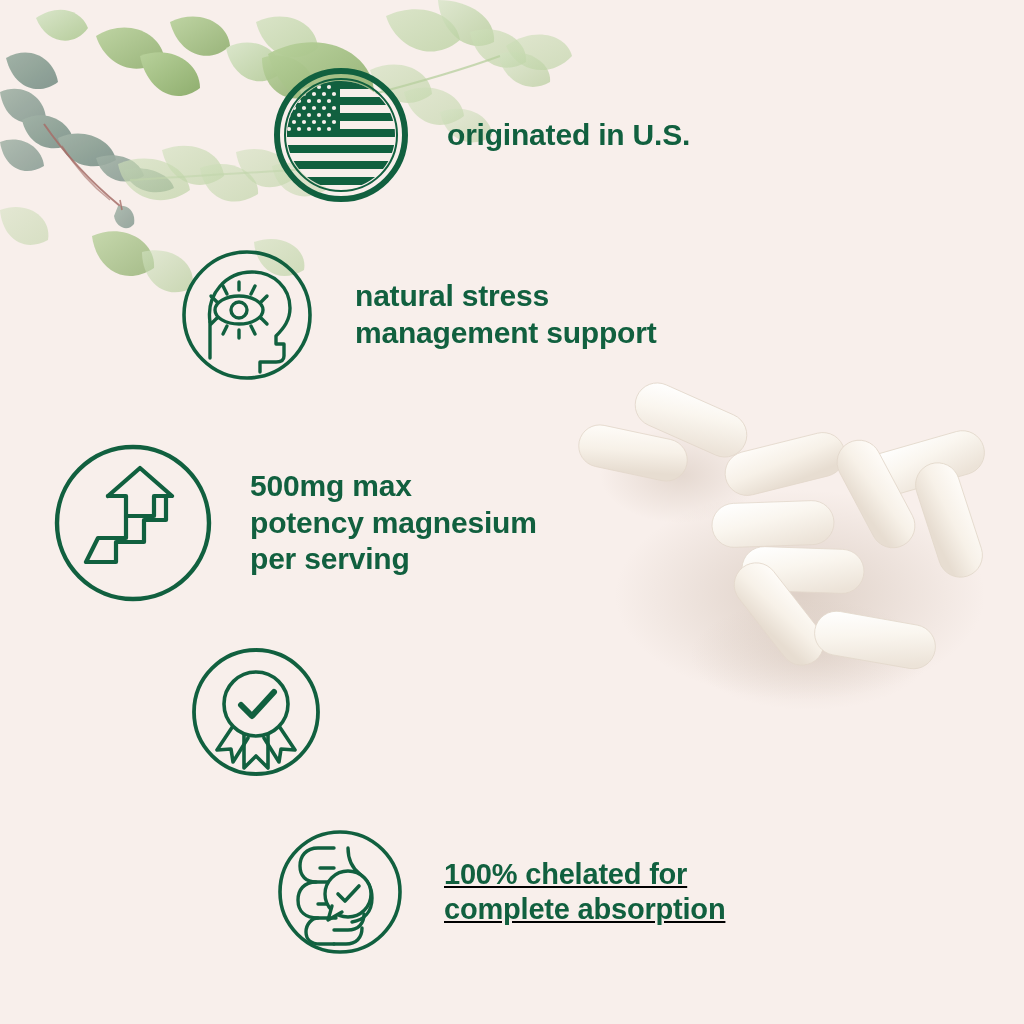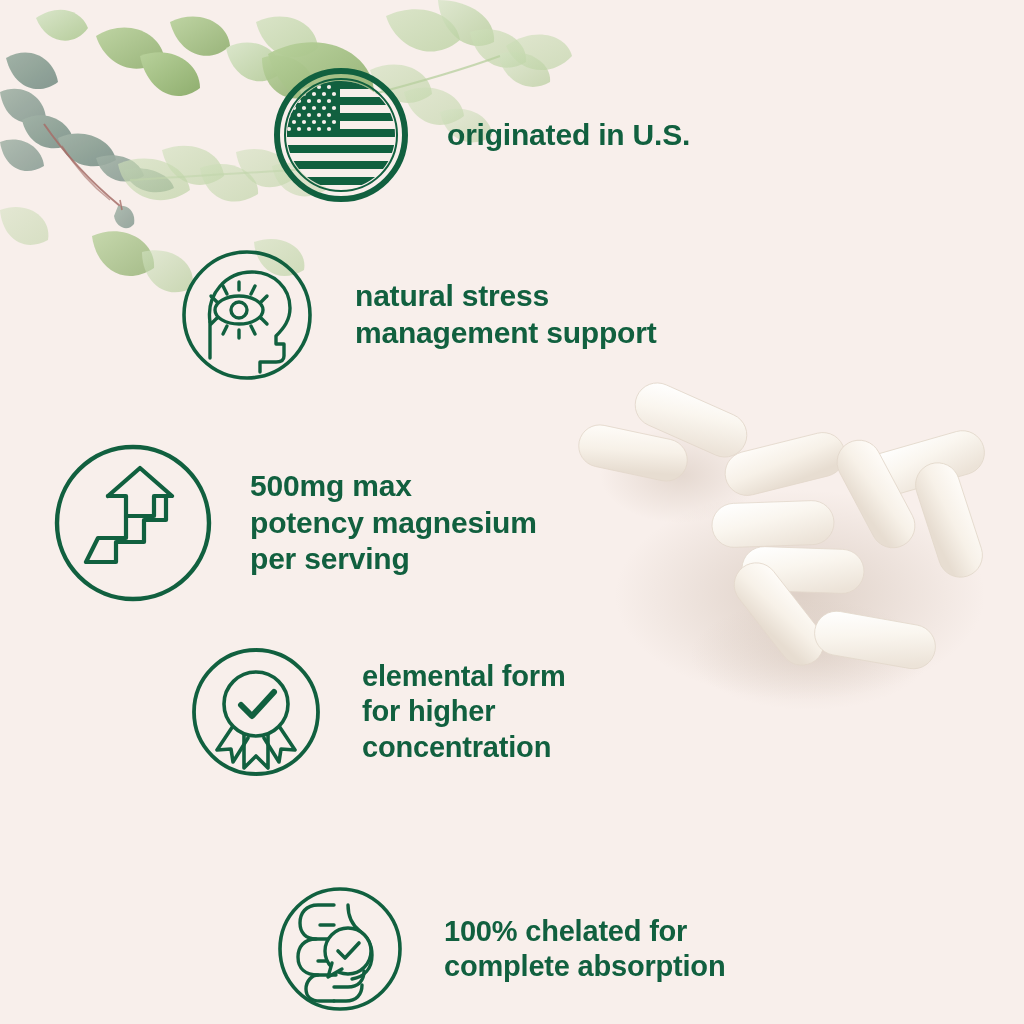--- a/index.html
+++ b/index.html
@@ -65,21 +65,21 @@
 
   #feature-stress       { left: 176px; top: 244px; }
   #feature-stress .feature-text { font-size: 30px; margin-left: 37px; }
 
   #feature-potency      { left: 48px;  top: 438px; }
   #feature-potency .feature-text { font-size: 30px; margin-left: 32px; }
 
   #feature-elemental    { left: 186px; top: 642px; }
   #feature-elemental .feature-text { font-size: 29px; margin-left: 36px; }
 
-  #feature-absorption   { left: 272px; top: 881px; }
+  #feature-absorption   { left: 272px; top: 824px; text-decoration: underline; }
   #feature-absorption .feature-text { font-size: 29px; margin-left: 36px; }
 
   .svg-icon { display: block; }
 </style>
 </head>
 <body>
 
 <div id="stage">
 
   <svg class="botanical" viewBox="0 0 600 300">
@@ -319,23 +319,20 @@
 
         <path d="M47 84 L 31 108 L 45 107 L 47 120 L 62 96"></path>
         <path d="M93 84 L 109 108 L 95 107 L 93 120 L 78 96"></path>
         <path d="M58 92 L 58 126 L 70 114 L 82 126 L 82 92"></path>
 
         <circle cx="70" cy="62" r="32" fill="#f8efeb"></circle>
 
         <path d="M55 63 L 66 74 L 88 50" stroke-width="6"></path>
       </svg>
     </div>
-    <div class="feature-text">elemental form
-for higher
-concentration</div>
   </div>
 
   <div class="feature" id="feature-absorption">
     <div class="icon-circle">
       <svg class="svg-icon" width="136" height="136" viewBox="0 0 136 136" fill="none" stroke="#11603f" stroke-width="3.4" stroke-linecap="round" stroke-linejoin="round">
         <circle cx="68" cy="68" r="60" stroke-width="3.6"></circle>
 
         <path d="M62 24 L 46 24 C 34 24, 28 32, 28 42 C 28 52, 34 58, 44 58 L 62 58"></path>
         <path d="M62 44 L 48 44"></path>
         <path d="M44 58 C 32 58, 26 66, 26 76 C 26 88, 34 94, 46 94 L 64 94"></path>

